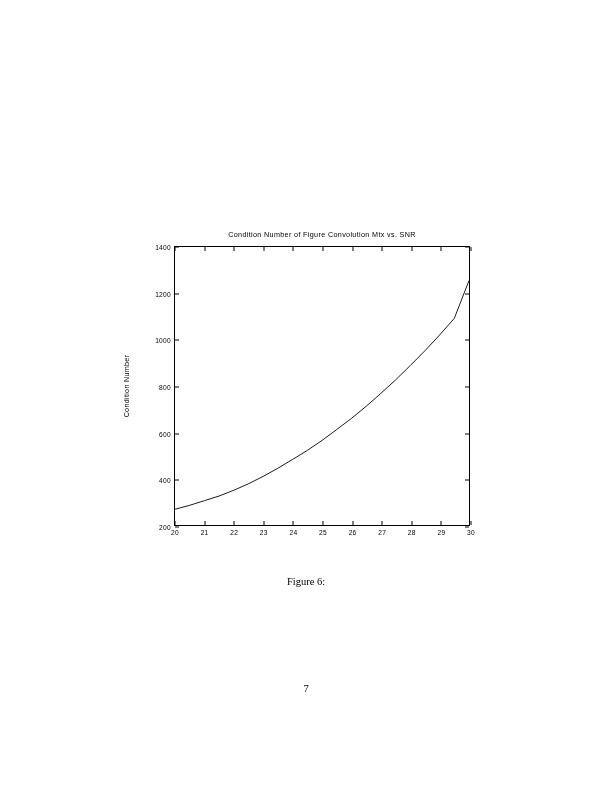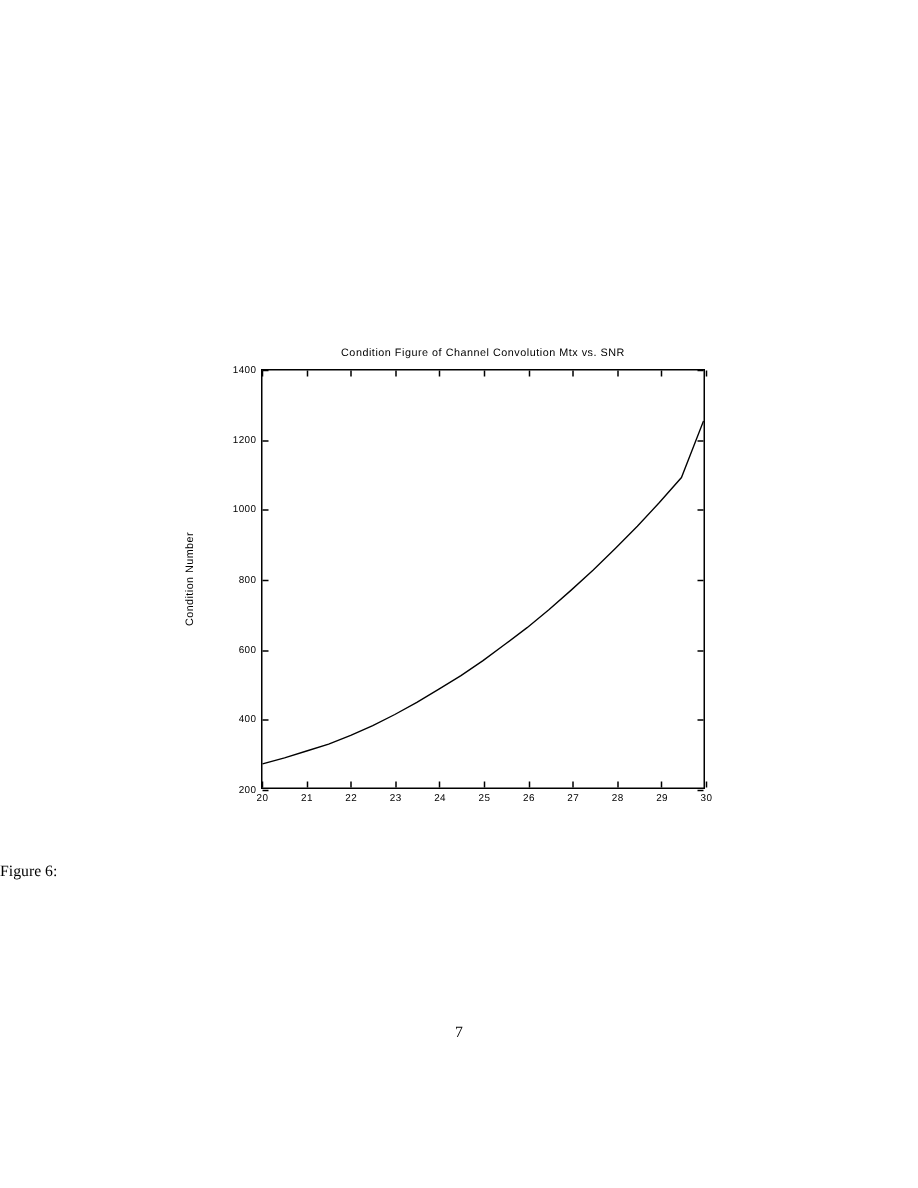--- a/index.html
+++ b/index.html
@@ -141,21 +141,21 @@
     width: 100%;
     height: 100%;
     overflow: visible;
   }
 
   .fig-caption {
     position: absolute;
     left: 0;
     top: 348px;
     width: 612px;
-    text-align: left;
+    text-align: center;
     font-family: "Liberation Serif", serif;
     font-size: 10.5px;
     color: #000;
   }
 
   .page-number {
     position: absolute;
     left: 0;
     top: 683px;
     width: 612px;
@@ -167,21 +167,21 @@
 </style>
 </head>
 <body>
 
 <div class="page">
 
   <div class="figure-block">
 
     <div class="chart-wrap">
 
-      <div class="chart-title">Condition Figure of Channel Convolution Mtx vs. SNR</div>
+      <div class="chart-title">Condition Number of Figure Convolution Mtx vs. SNR</div>
 
       <div class="ylabel">Condition Number</div>
 
       <div class="plot-box">
         <div id="yticks">
             <div class="ytick" style="top: 280px;">200</div>
             <div class="ytickmark " style="top: 280px;"></div>
             <div class="ytickmark right" style="top: 280px;"></div>
             <div class="ytick" style="top: 233.333px;">400</div>
             <div class="ytickmark " style="top: 233.333px;"></div>

